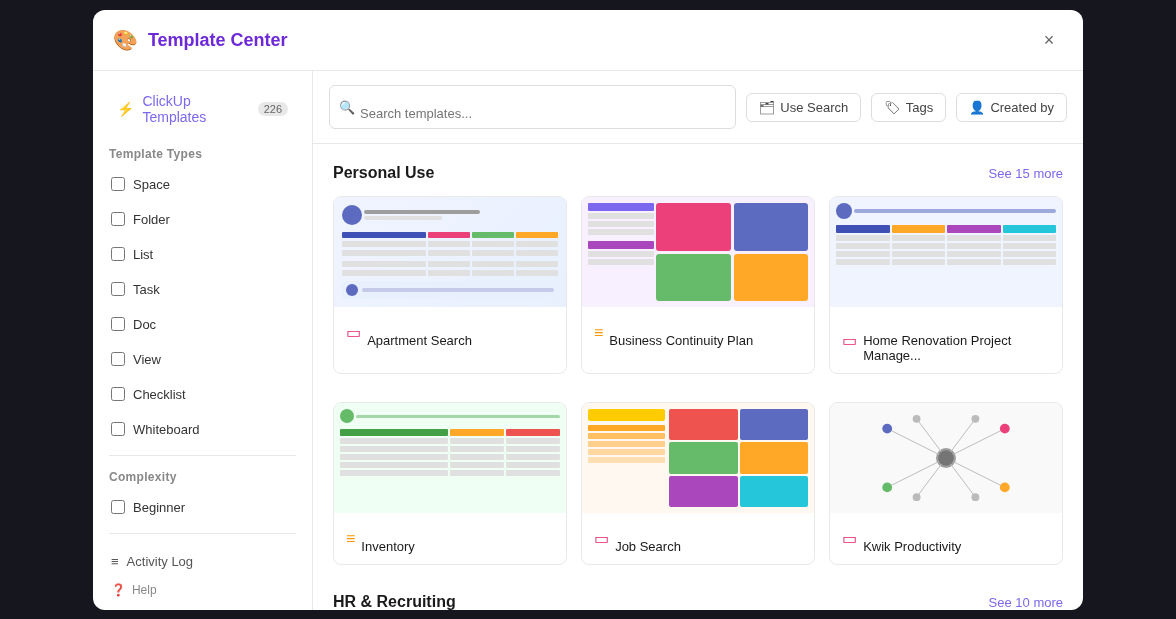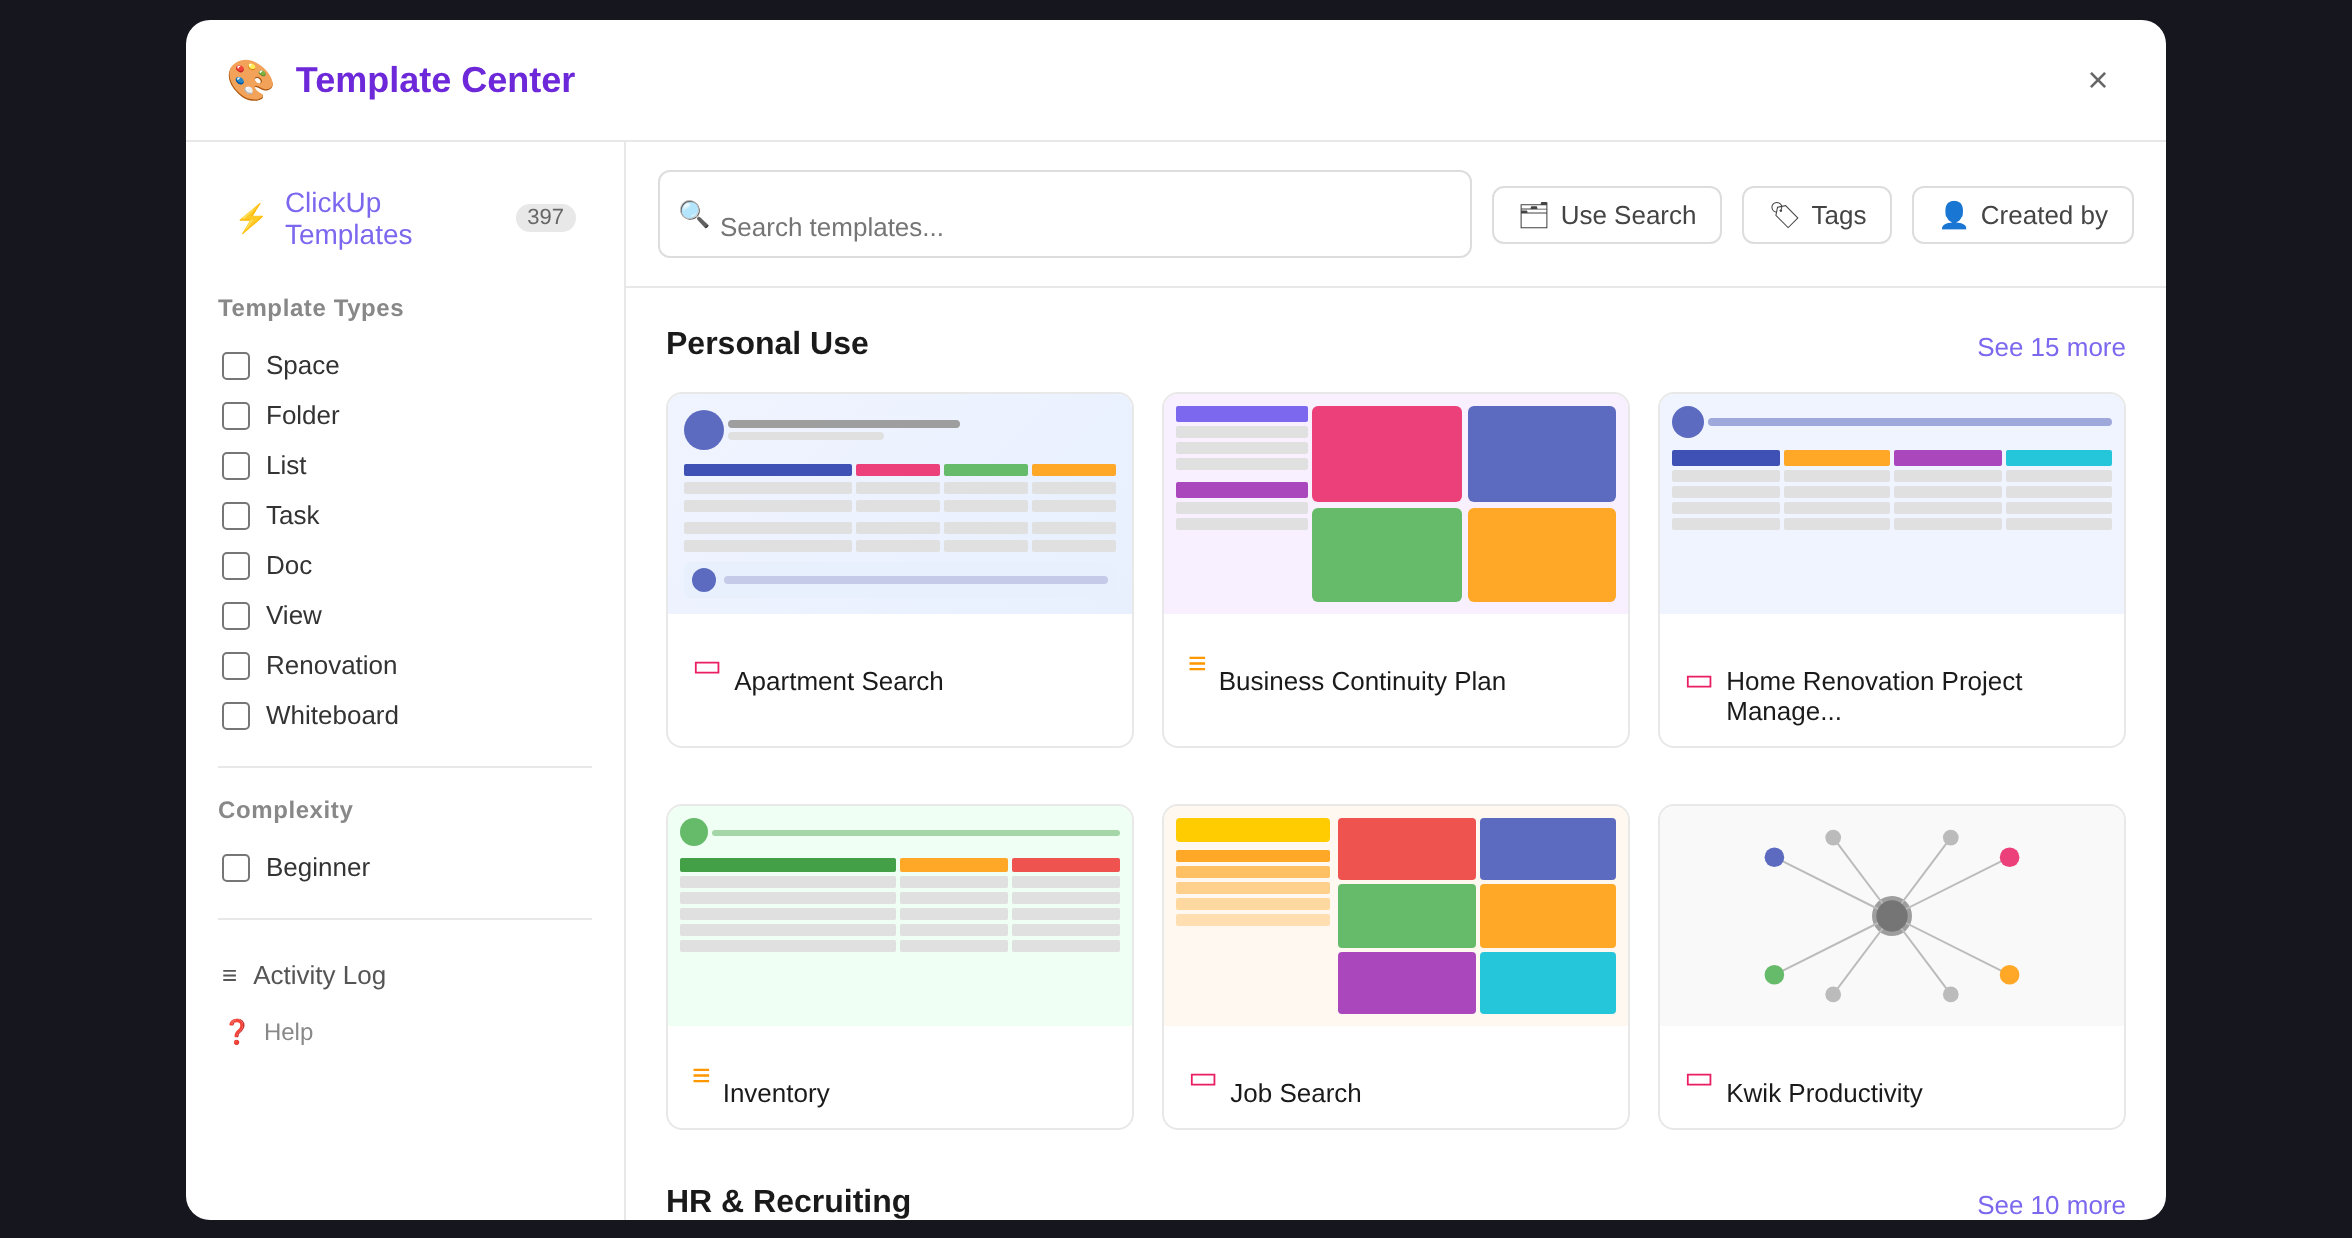--- a/index.html
+++ b/index.html
@@ -105,25 +105,26 @@
     }
     .sidebar-section-title {
       font-size: 12px;
       font-weight: 600;
       color: #888;
       margin-bottom: 10px;
       letter-spacing: 0.3px;
     }
     .sidebar-check-item {
       display: flex;
-      align-items: flex-end;
+      align-items: flex-start;
       gap: 8px;
       padding: 4px 2px;
       cursor: pointer;
       margin-bottom: 2px;
+      margin-top: 12px;
     }
     .sidebar-check-item input[type="checkbox"] {
       width: 14px;
       height: 14px;
       cursor: pointer;
       accent-color: #7b68ee;
     }
     .sidebar-check-label {
       font-size: 13px;
       color: #333;
@@ -277,21 +278,21 @@
       <div class="modal-close">×</div>
     </div>
 
     <div class="modal-body">
 
       <div class="sidebar">
 
         <div class="sidebar-clickup-templates">
           <span class="sidebar-clickup-icon">⚡</span>
           <span class="sidebar-clickup-label">ClickUp Templates</span>
-          <span class="sidebar-clickup-badge">397</span>
+          <span class="sidebar-clickup-badge">226</span>
         </div>
 
         <div class="sidebar-section-title">Template Types</div>
 
         <div id="template-types-list">
             <div class="sidebar-check-item">
               <input type="checkbox" style="">
               <span class="sidebar-check-label">Space</span>
             </div>
             <div class="sidebar-check-item">
@@ -309,21 +310,21 @@
             <div class="sidebar-check-item">
               <input type="checkbox" style="">
               <span class="sidebar-check-label">Doc</span>
             </div>
             <div class="sidebar-check-item">
               <input type="checkbox" style="">
               <span class="sidebar-check-label">View</span>
             </div>
             <div class="sidebar-check-item">
               <input type="checkbox" style="">
-              <span class="sidebar-check-label">Renovation</span>
+              <span class="sidebar-check-label">Checklist</span>
             </div>
             <div class="sidebar-check-item">
               <input type="checkbox" style="">
               <span class="sidebar-check-label">Whiteboard</span>
             </div>
           </div>
 
         <hr class="sidebar-divider">
 
         <div class="sidebar-section-title">Complexity</div>

